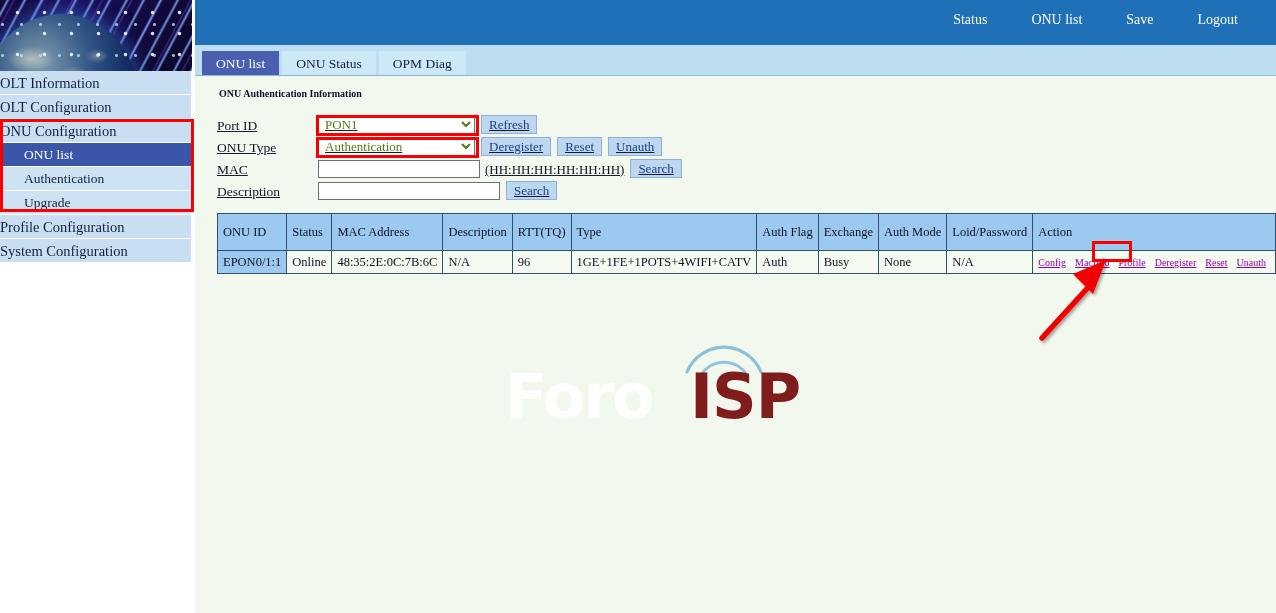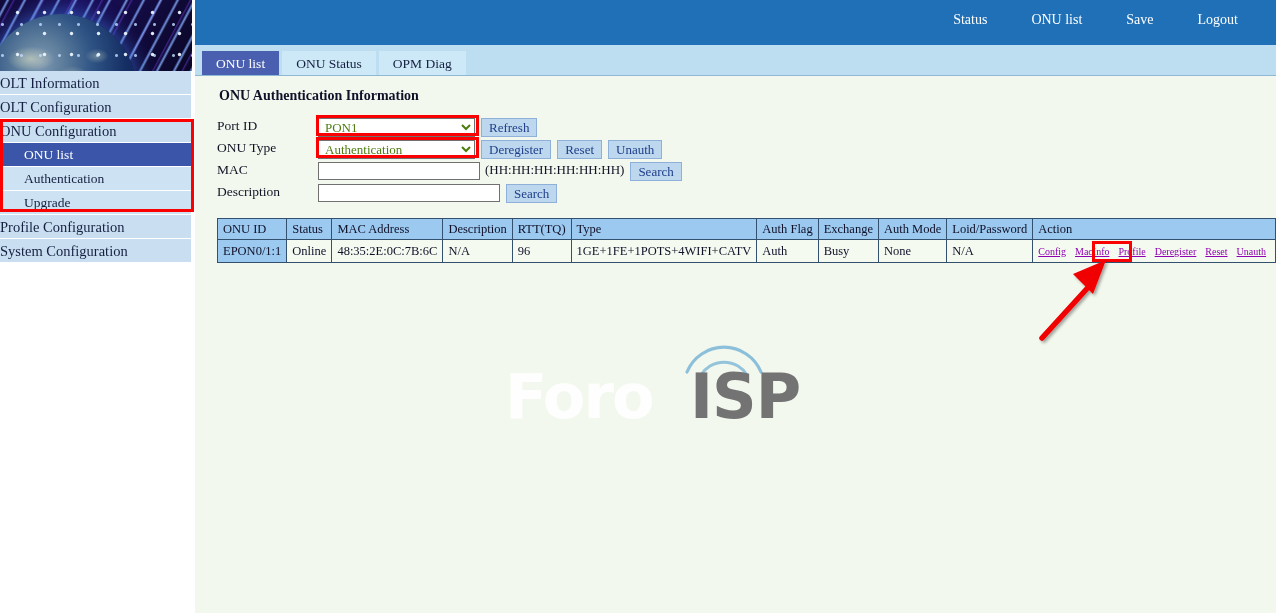--- a/index.html
+++ b/index.html
@@ -190,31 +190,32 @@
   }
 
   #content {
     position: relative;
     padding: 12px 0 0 22px;
     background: #f2f8ee;
     height: 100%;
   }
   #section-title {
     font-weight: bold;
-    font-size: 14px;
+    font-size: 10px;
     color: #101028;
     margin: 0 16px 14px 2px;
   }
 
   
   .form-row {
     display: flex;
-    align-items: flex-start;
+    align-items: flex-end;
     height: 21px;
     margin-bottom: 1px;
+    text-decoration: underline;
   }
   .form-label {
     width: 101px;
     font-size: 13.5px;
     color: #121224;
     flex: none;
   }
   select.ctl {
     width: 157px;
     height: 19px;
@@ -263,21 +264,21 @@
     margin-top: 13px;
     margin-left: 0px;
     font-size: 12.5px;
     background: #f2f8ee;
   }
   #onu-table th {
     background: #9cc9ef;
     border: 1px solid #33506e;
     font-weight: normal;
     text-align: left;
-    padding: 2px 5px;
+    padding: 10px 5px;
     color: #101028;
     white-space: nowrap;
     height: 16px;
   }
   #onu-table td {
     border: 1px solid #33506e;
     padding: 3px 5px;
     color: #101028;
     background: #f4faf0;
     white-space: nowrap;
@@ -317,21 +318,21 @@
     opacity: .92;
   }
   #watermark .wm-isp {
     position: absolute;
     left: 185px;
     top: 26px;
     font-family: "DejaVu Sans", sans-serif;
     font-weight: bold;
     font-size: 62px;
     letter-spacing: -1px;
-    color: #737373;
+    color: #7f1d1d;
   }
   #watermark .wm-arcs {
     position: absolute;
     left: 176px;
     top: 0px;
     width: 86px;
     height: 44px;
   }
 
   

